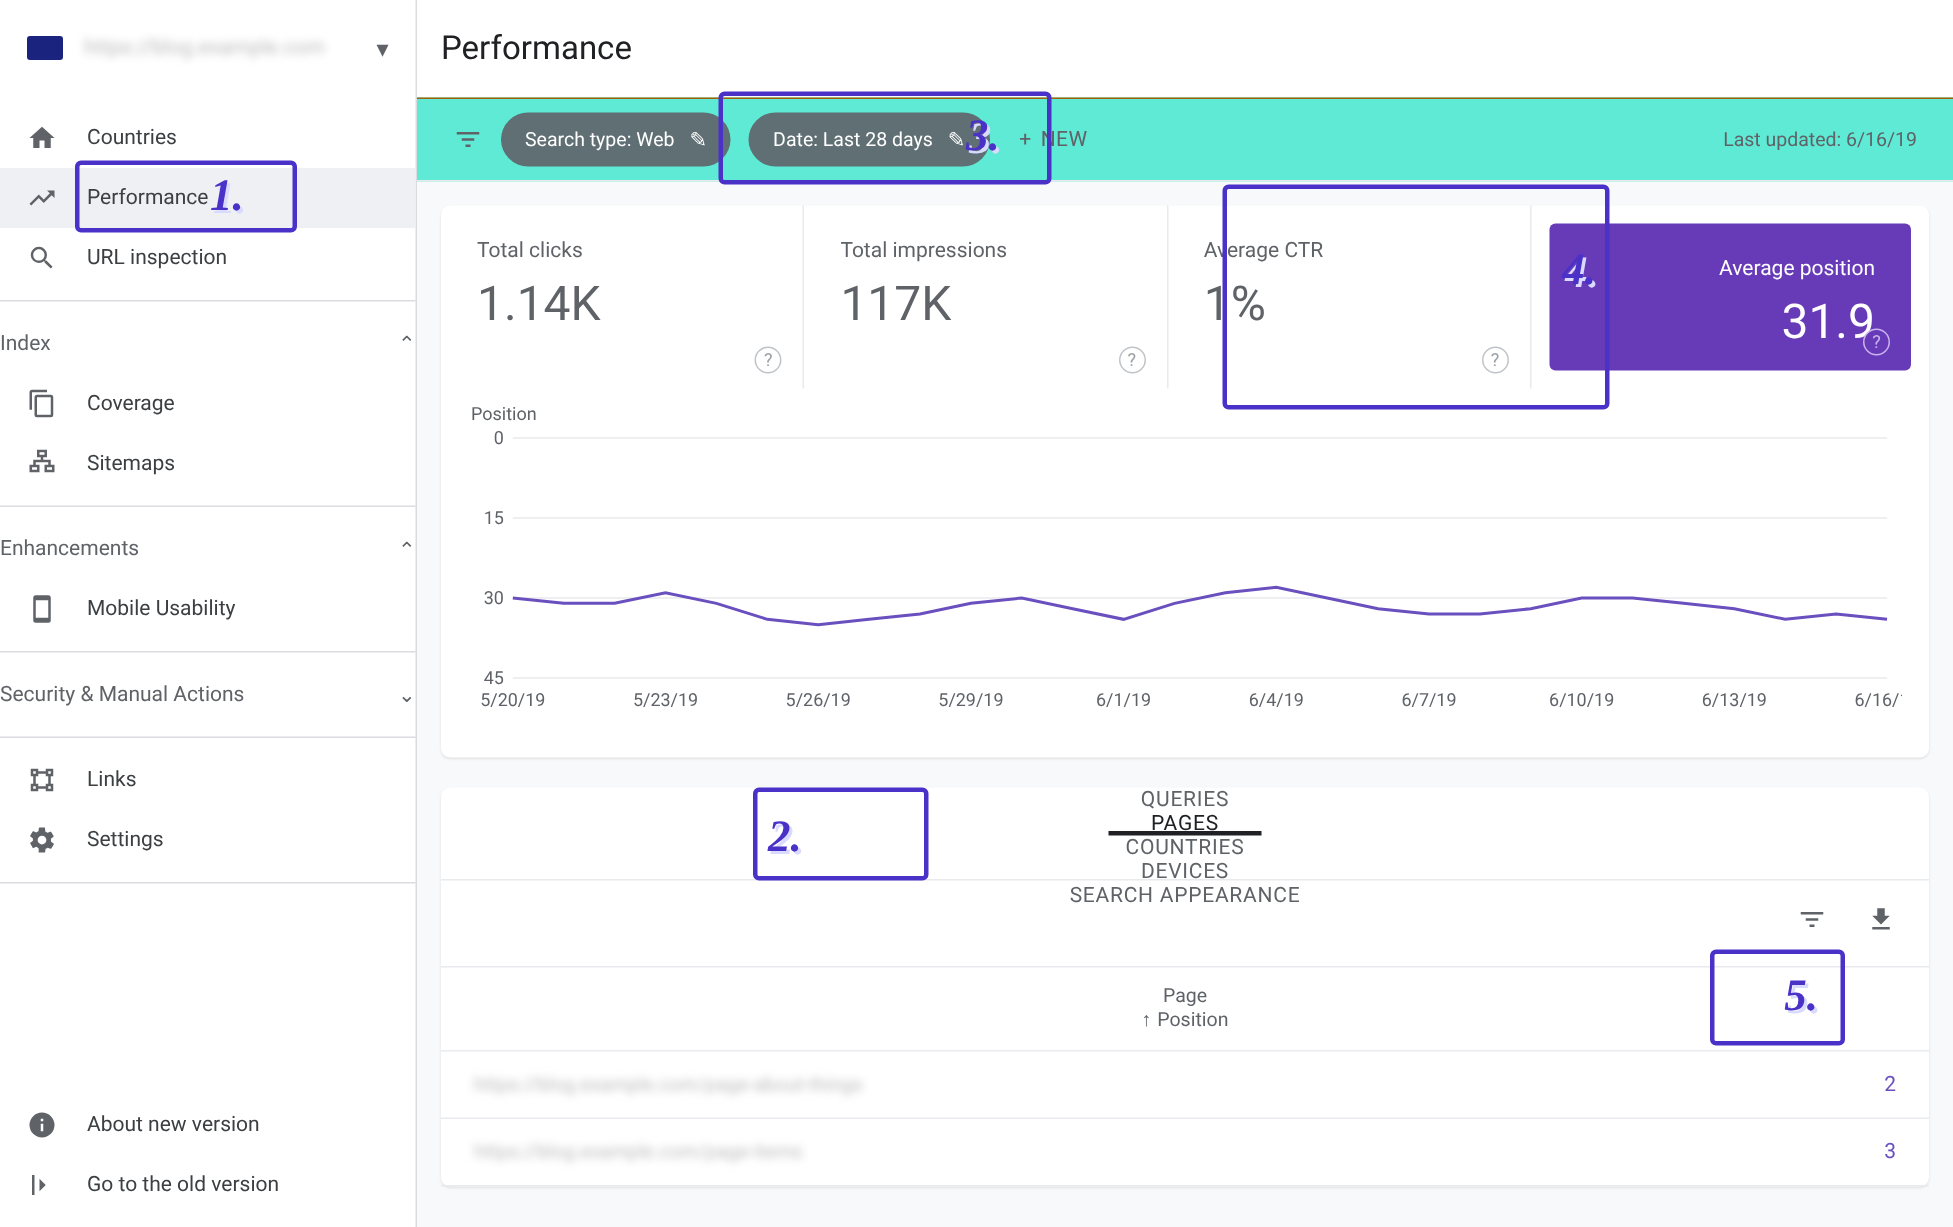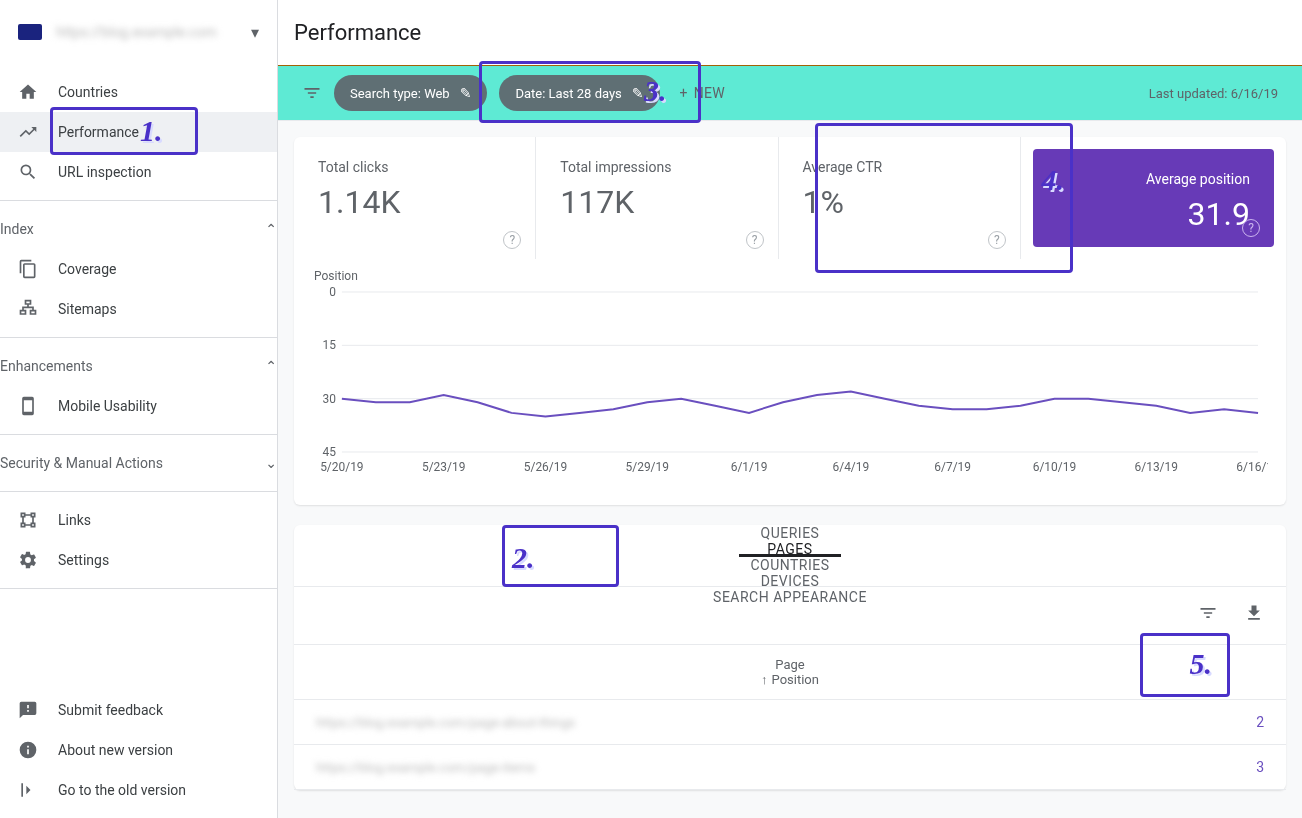--- a/index.html
+++ b/index.html
@@ -161,28 +161,20 @@
           </svg>
         </span>
       <span>Settings</span>
     </div>
   </div>
 
   <div class="sidebar-bottom">
     <div class="nav-item">
       <span class="icon">
           <svg class="ic" viewBox="0 0 24 24">
-            <path d="M20 2H4a2 2 0 00-2 2v18l4-4h14a2 2 0 002-2V4a2 2 0 00-2-2zm-7 12h-2v-2h2v2zm0-4h-2V6h2v4z"></path>
-          </svg>
-        </span>
-      <span>Submit feedback</span>
-    </div>
-    <div class="nav-item">
-      <span class="icon">
-          <svg class="ic" viewBox="0 0 24 24">
             <path d="M12 2a10 10 0 100 20 10 10 0 000-20zm1 15h-2v-6h2v6zm0-8h-2V7h2v2z"></path>
           </svg>
         </span>
       <span>About new version</span>
     </div>
     <div class="nav-item">
       <span class="icon">
           <svg class="ic" viewBox="0 0 24 24">
             <path d="M10 17l5-5-5-5v10zM4 4h2v16H4z"></path>
           </svg>

